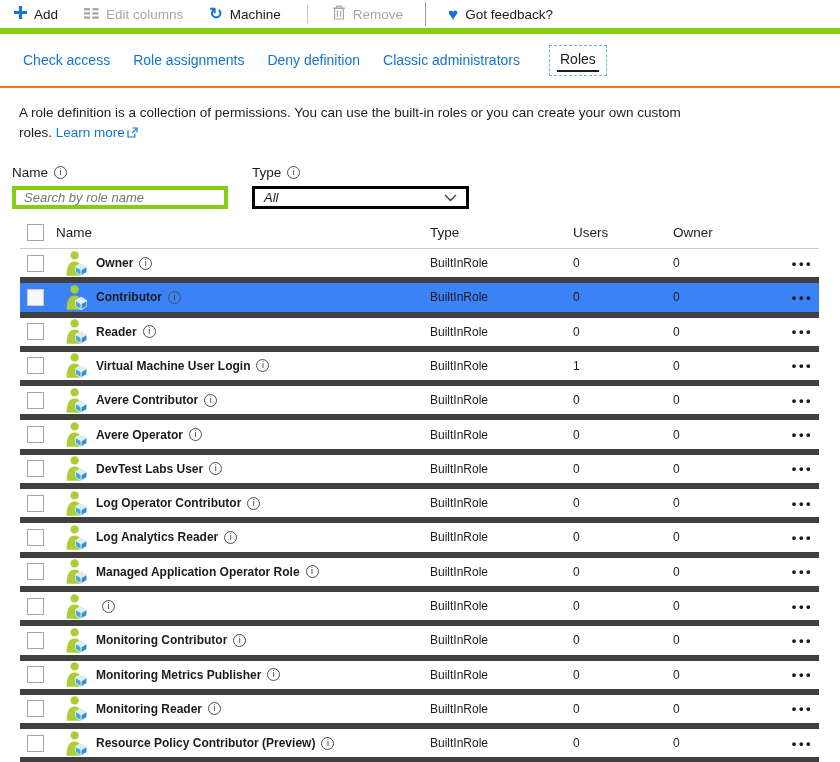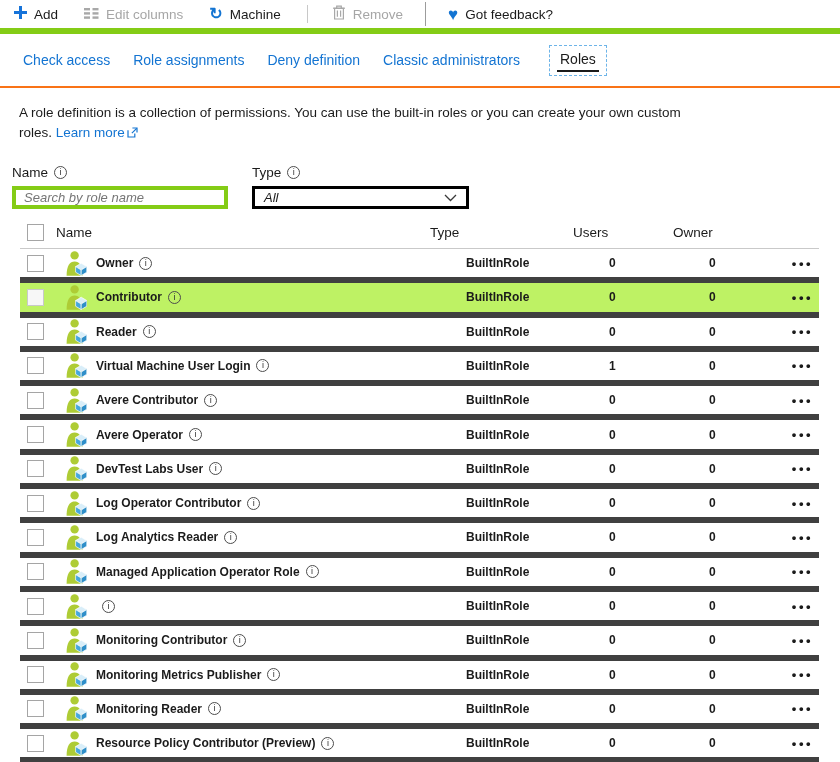--- a/index.html
+++ b/index.html
@@ -133,33 +133,33 @@
     height: 31px;
     border-bottom: 1px solid #c9c9c9;
     font-size: 13.5px;
   }
   .thead .hname { grid-column: 2 / 4; }
   .trow {
     height: 34.3px;
     border-bottom: 6px solid #404040;
     font-size: 12px;
   }
-  .trow.hl { background: #bef264; }
+  .trow.hl { background: #3b82f6; }
   .cb {
     width: 17px; height: 17px;
     border: 1px solid #a5a5a5;
     background: #fff;
     margin-left: 7px;
     cursor: pointer;
   }
   .trow.hl .cb { border-color: #c9c9c9; background: #f7f7f7; }
   .role-icon { margin-left: 10px; display: flex; align-items: center; }
   .rname { display: flex; align-items: center; font-weight: 700; }
   .rname .info-ic { font-weight: 400; }
-  .bold { font-weight: 700; margin-left: 36px; }
+  .bold { font-weight: 400; }
   .more {
     justify-self: end;
     padding-right: 6px;
     font-weight: 700;
     font-size: 13px;
     letter-spacing: 2.5px;
     cursor: pointer;
     color: #1b1b1b;
     white-space: nowrap;
   }

